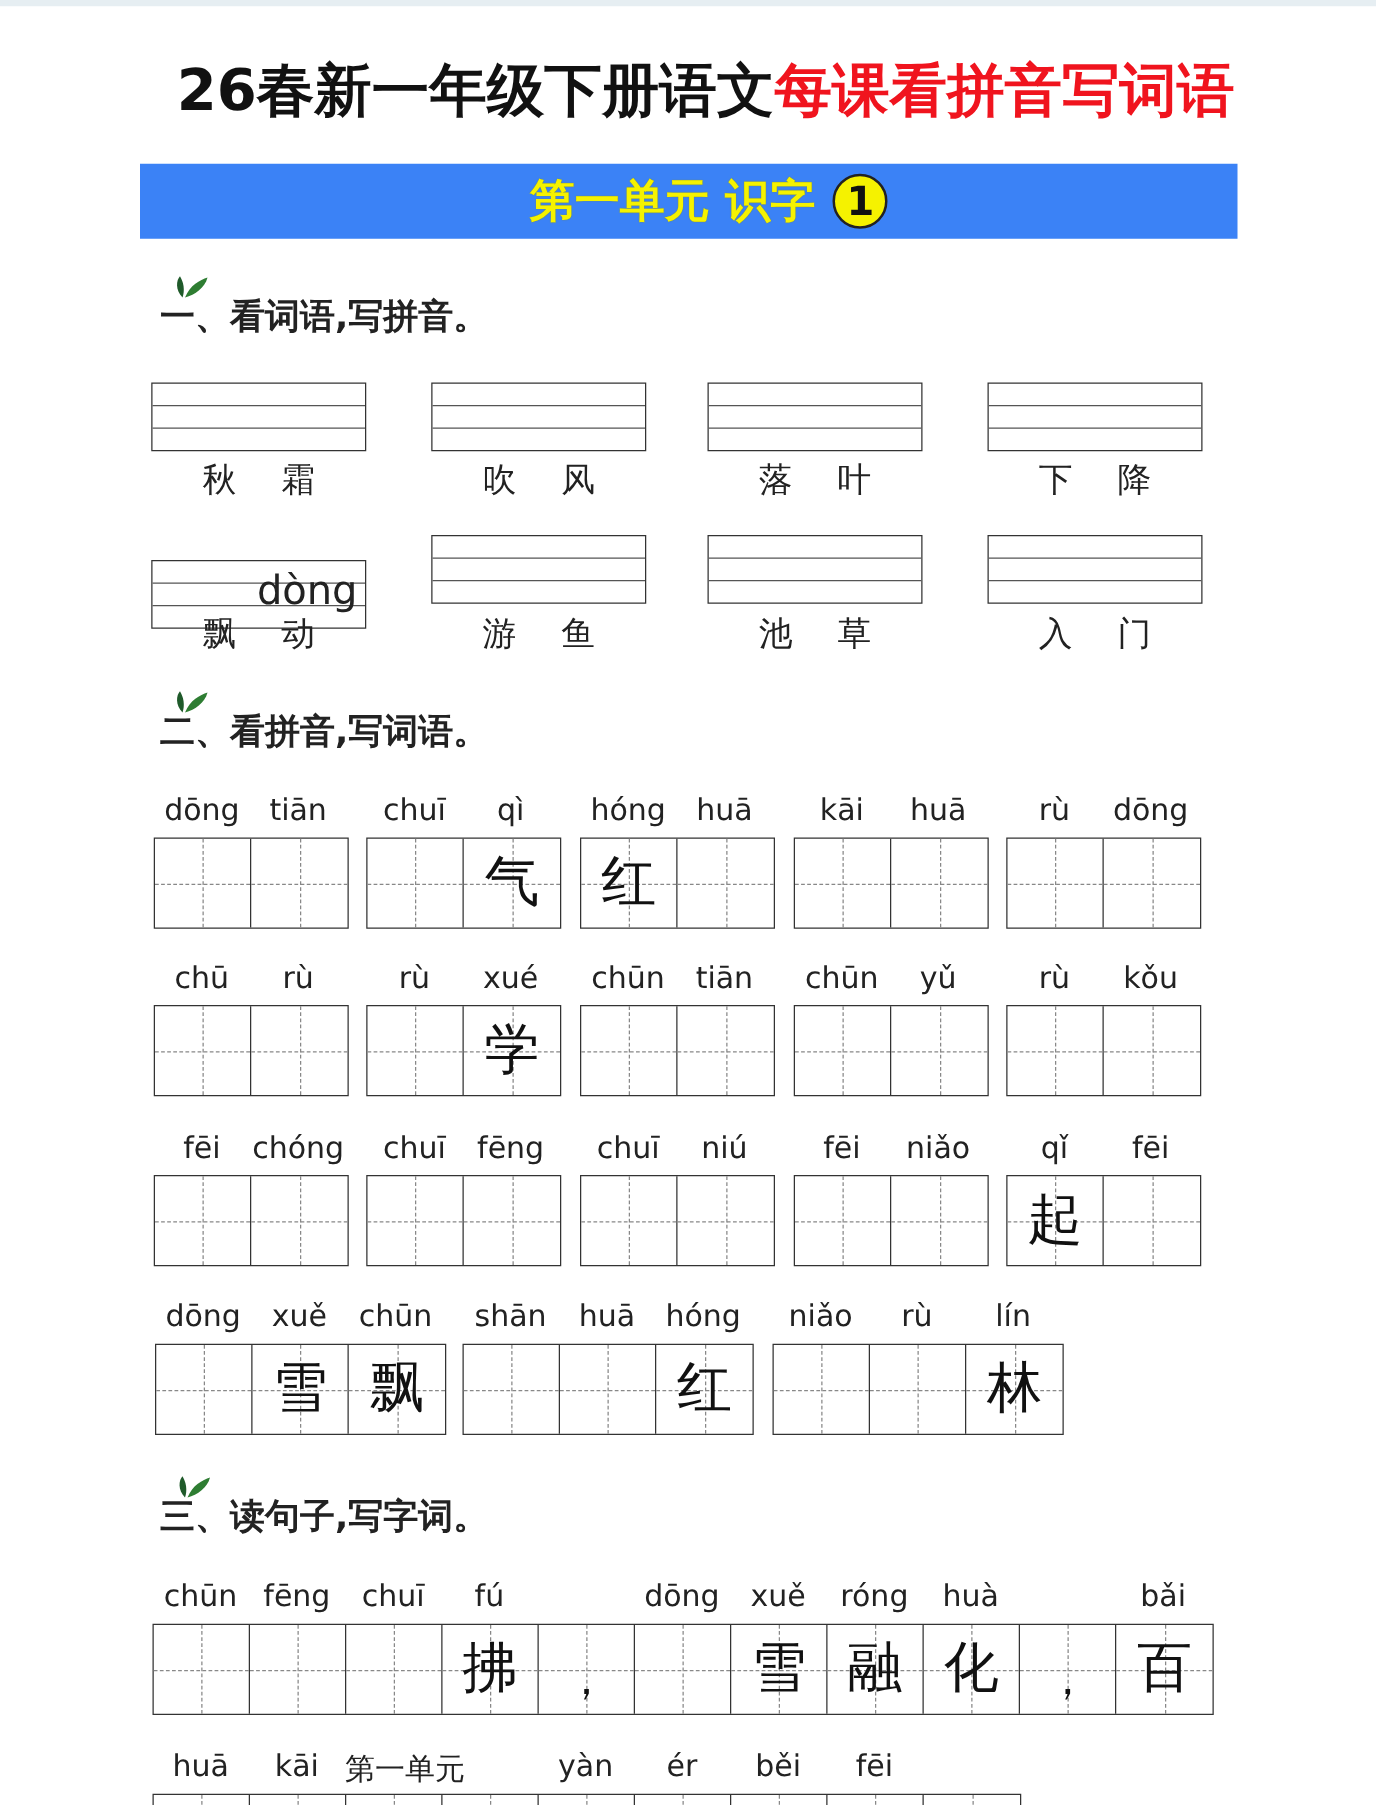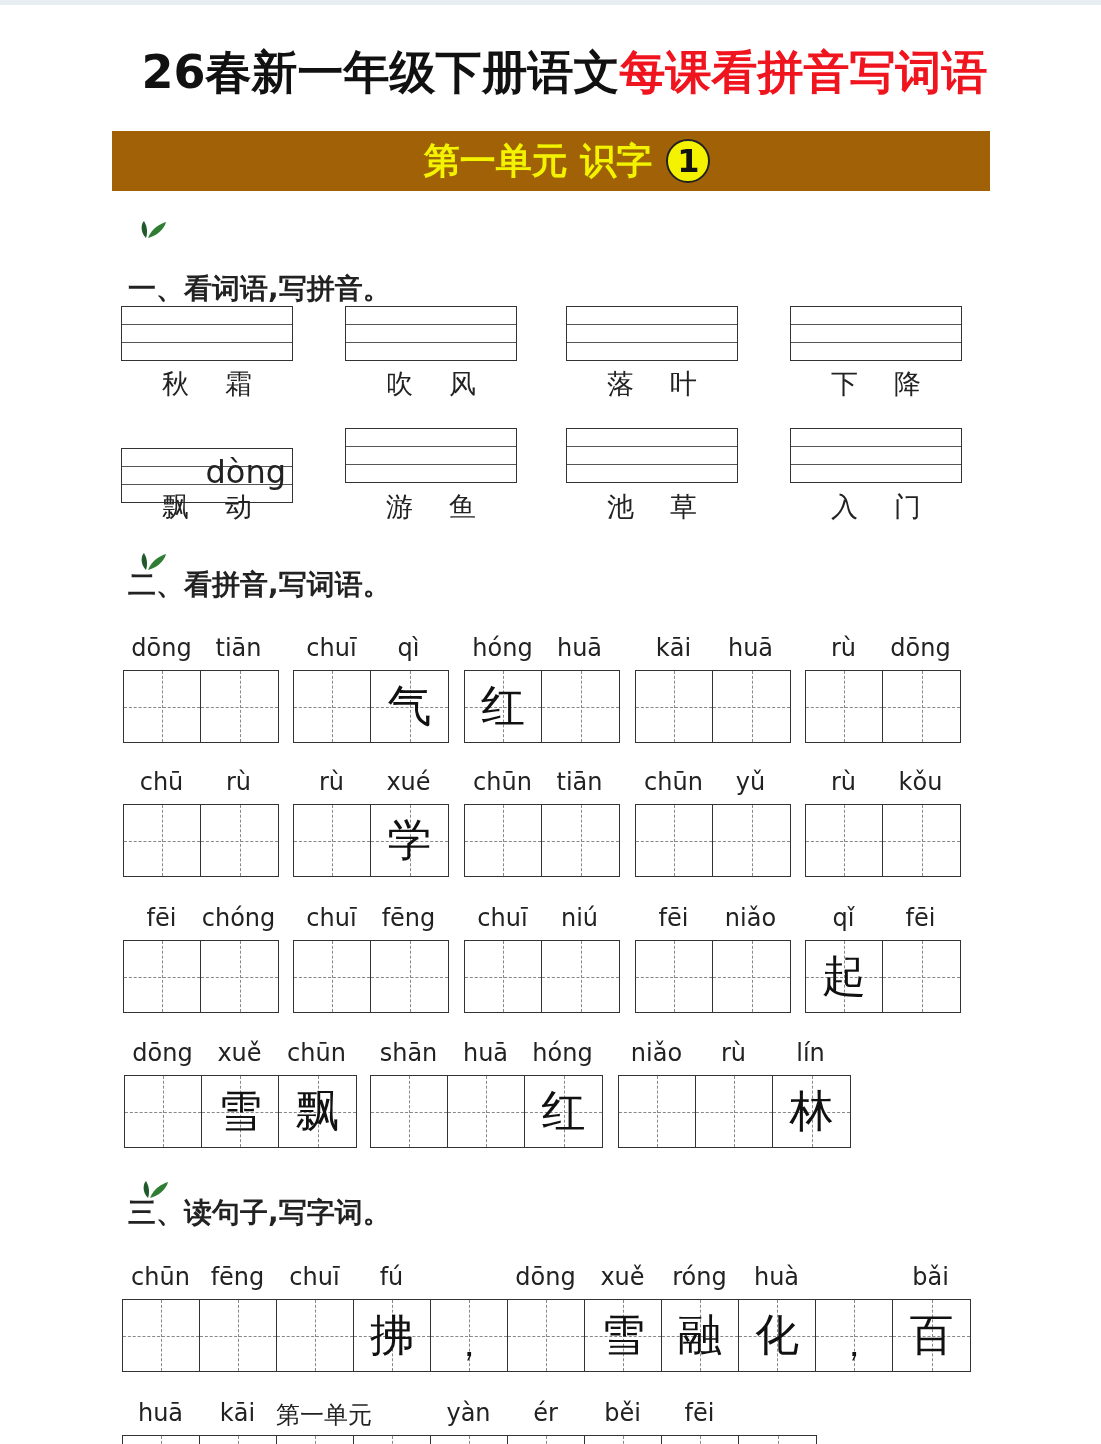--- a/index.html
+++ b/index.html
@@ -2,21 +2,21 @@
 <html><head>
   <meta charset="utf-8">
   <style>
     * { box-sizing: border-box; margin: 0; padding: 0; }
     html, body { width: 1101px; height: 1444px; overflow: hidden; background: #ffffff; }
     body { font-family: "DejaVu Sans", sans-serif; color: #111; position: relative; }
     .topline { position: absolute; left: 0; top: 0; width: 1101px; height: 5px; background: #e6eef2; }
     .title { position: absolute; top: 42px; left: 0; width: 1101px; text-align: center; font-size: 46px; font-weight: bold; letter-spacing: 0px; white-space: nowrap; padding-left: 28px; }
     .title .black { color: #111; }
     .title .red { color: #f0141e; }
-    .banner { position: absolute; left: 112px; top: 131px; width: 878px; height: 60px; background: #a16207; display: flex; align-items: center; justify-content: center; gap: 14px; padding-left: 32px; }
+    .banner { position: absolute; left: 112px; top: 131px; width: 878px; height: 60px; background: #3b82f6; display: flex; align-items: center; justify-content: center; gap: 14px; padding-left: 32px; }
     .banner .unit { color: #f5f200; font-size: 36px; font-weight: bold; text-shadow: 0 0 1px #8a8a00; }
     .banner .num { width: 44px; height: 44px; border-radius: 50%; background: #f5f200; border: 2px solid #222; color: #111; font-size: 32px; font-weight: bold; display: flex; align-items: center; justify-content: center; }
     .banner .lesson { color: #ffffff; font-size: 38px; font-weight: bold; letter-spacing: 2px; }
 
     .section-head { position: absolute; left: 128px; font-size: 28px; font-weight: bold; color: #222; white-space: nowrap; }
     .leaf { position: absolute; width: 30px; height: 22px; }
 
     
     .py-box { position: absolute; width: 172px; height: 55px; border: 1.5px solid #333; }
     .py-box .l1, .py-box .l2 { position: absolute; left: 0; right: 0; height: 0; border-top: 1px solid #555; }
@@ -46,21 +46,21 @@
 
 <div class="banner">
   <span class="unit">第一单元 识字</span>
   <span class="num">1</span>
 </div>
 
 <svg class="leaf" style="left:138px;top:218px;" viewBox="0 0 30 22">
   <path d="M8 20 C2 14 3 6 6 3 C9 8 10 14 8 20Z" fill="#1f5a2a"></path>
   <path d="M10 20 C14 10 22 6 28 4 C26 12 18 18 10 20Z" fill="#2e7d32"></path>
 </svg>
-<div class="section-head" style="top:234px;margin-top:36px;">一、看词语,写拼音。</div>
+<div class="section-head" style="top:234px;">一、看词语,写拼音。</div>
 
 <div id="s1">
     <div class="py-box" style="left: 121px; top: 306px;">
       <div class="l1"></div>
       <div class="l2"></div>
       <span class="ans"></span>
     </div>
     <div class="word" style="left: 121px; top: 366px;">
       <span>秋</span>
       <span>霜</span>

